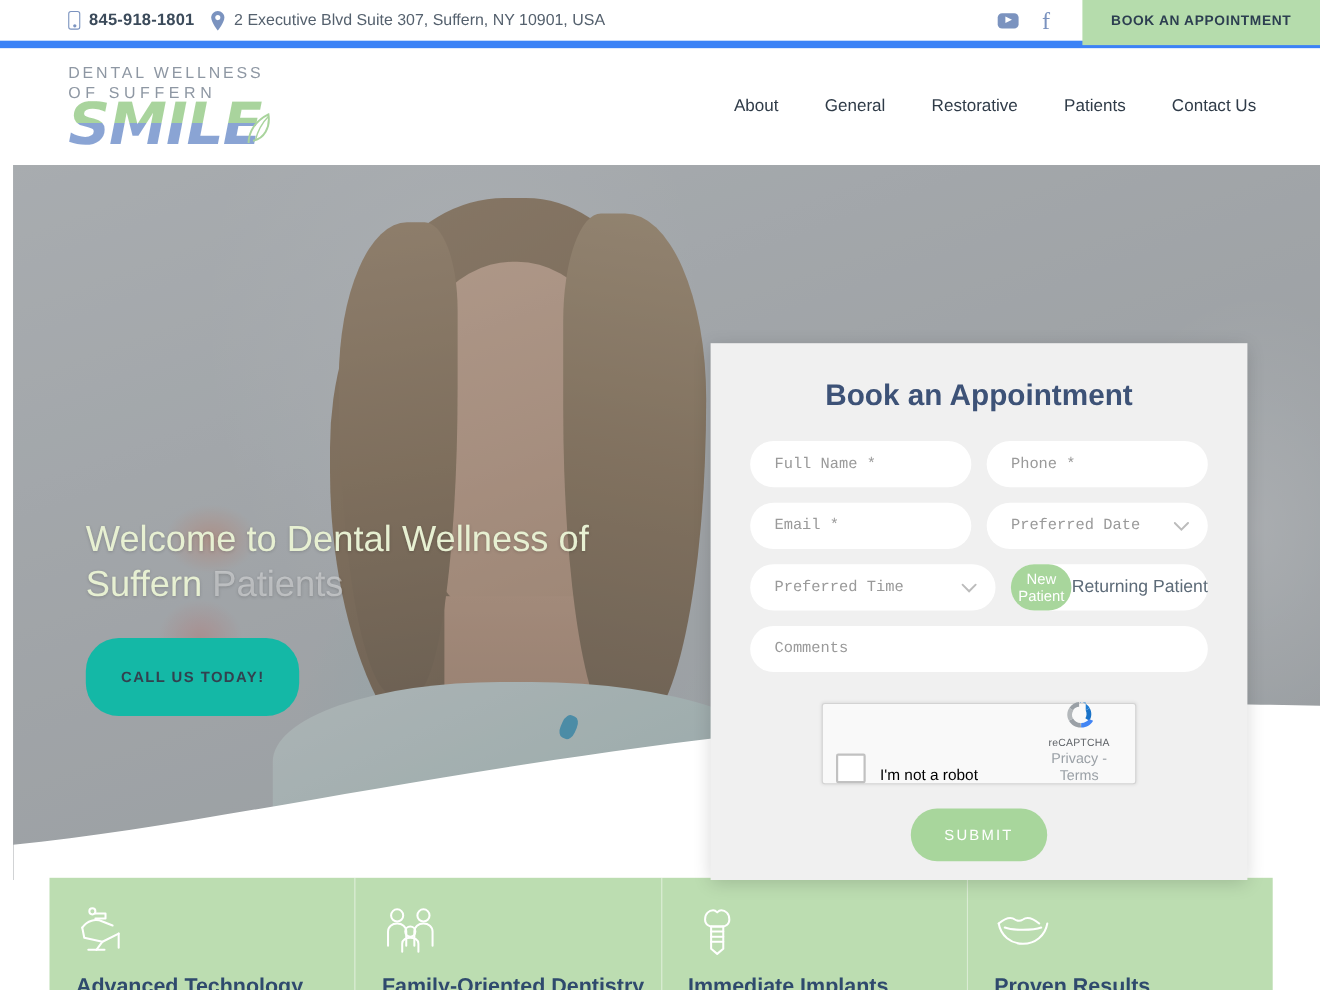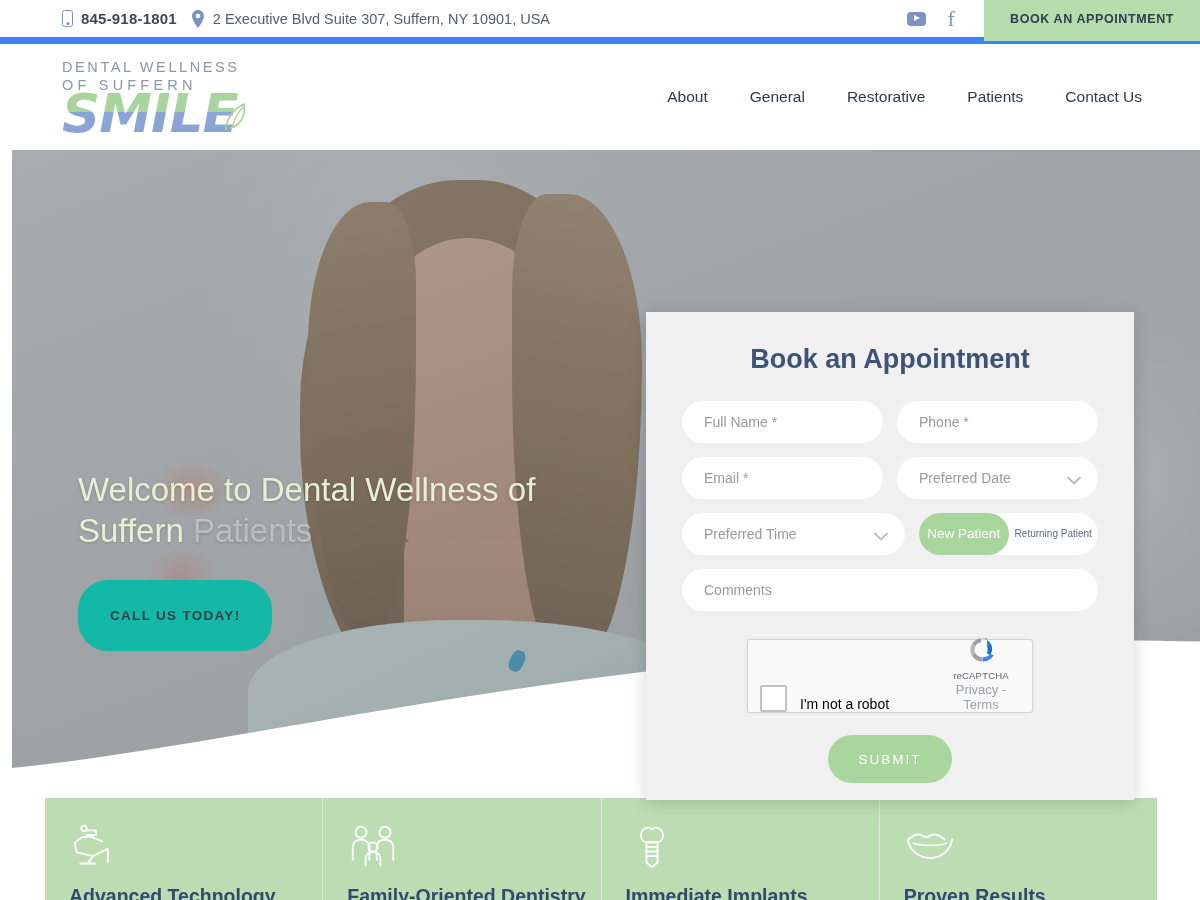--- a/index.html
+++ b/index.html
@@ -170,34 +170,34 @@
     padding:32px 36px 0 36px;
   }
   .form-title {
     text-align:center; font-size:27px; color:#3d5277; font-weight:bold;
     margin-bottom:26px;
   }
   .form-row { display:flex; gap:14px; margin-bottom:14px; }
   .field {
     flex:1; height:42px; background:#ffffff; border-radius:21px;
     display:flex; align-items:center; padding:0 22px; position:relative;
-    font-size:14px; color:#9a9a9a; cursor:text;
+    font-size:14px; color:#9a9a9a; cursor:text;font-family:Liberation Mono, monospace;
   }
   .field.select { cursor:pointer; }
   .chev {
     position:absolute; right:20px; top:50%; transform:translateY(-50%);
     width:11px; height:11px; color:#b6b6b6;
   }
   .patient-toggle {
     flex:1; height:42px; background:#ffffff; border-radius:21px;
     display:flex; align-items:center; position:relative; padding:0;
   }
   .pt-opt {
     flex:1; height:42px; display:flex; align-items:center; justify-content:center;
-    font-size:10px; cursor:pointer; text-align:center; line-height:1.12;
+    font-size:16px; cursor:pointer; text-align:center; line-height:1.12;
   }
   .pt-opt.active {
     background:#a8d69c; color:#ffffff; border-radius:21px; height:42px;
     font-size:13.5px;
   }
   .pt-opt.inactive { color:#5d6b78; }
   .field.comments { margin-bottom:14px; }
   .recaptcha {
     width:286px; height:74px; margin:12px auto 0 auto; background:#f9f9f9;
     border:1px solid #d3d3d3; border-radius:3px; display:flex; align-items:flex-end;

